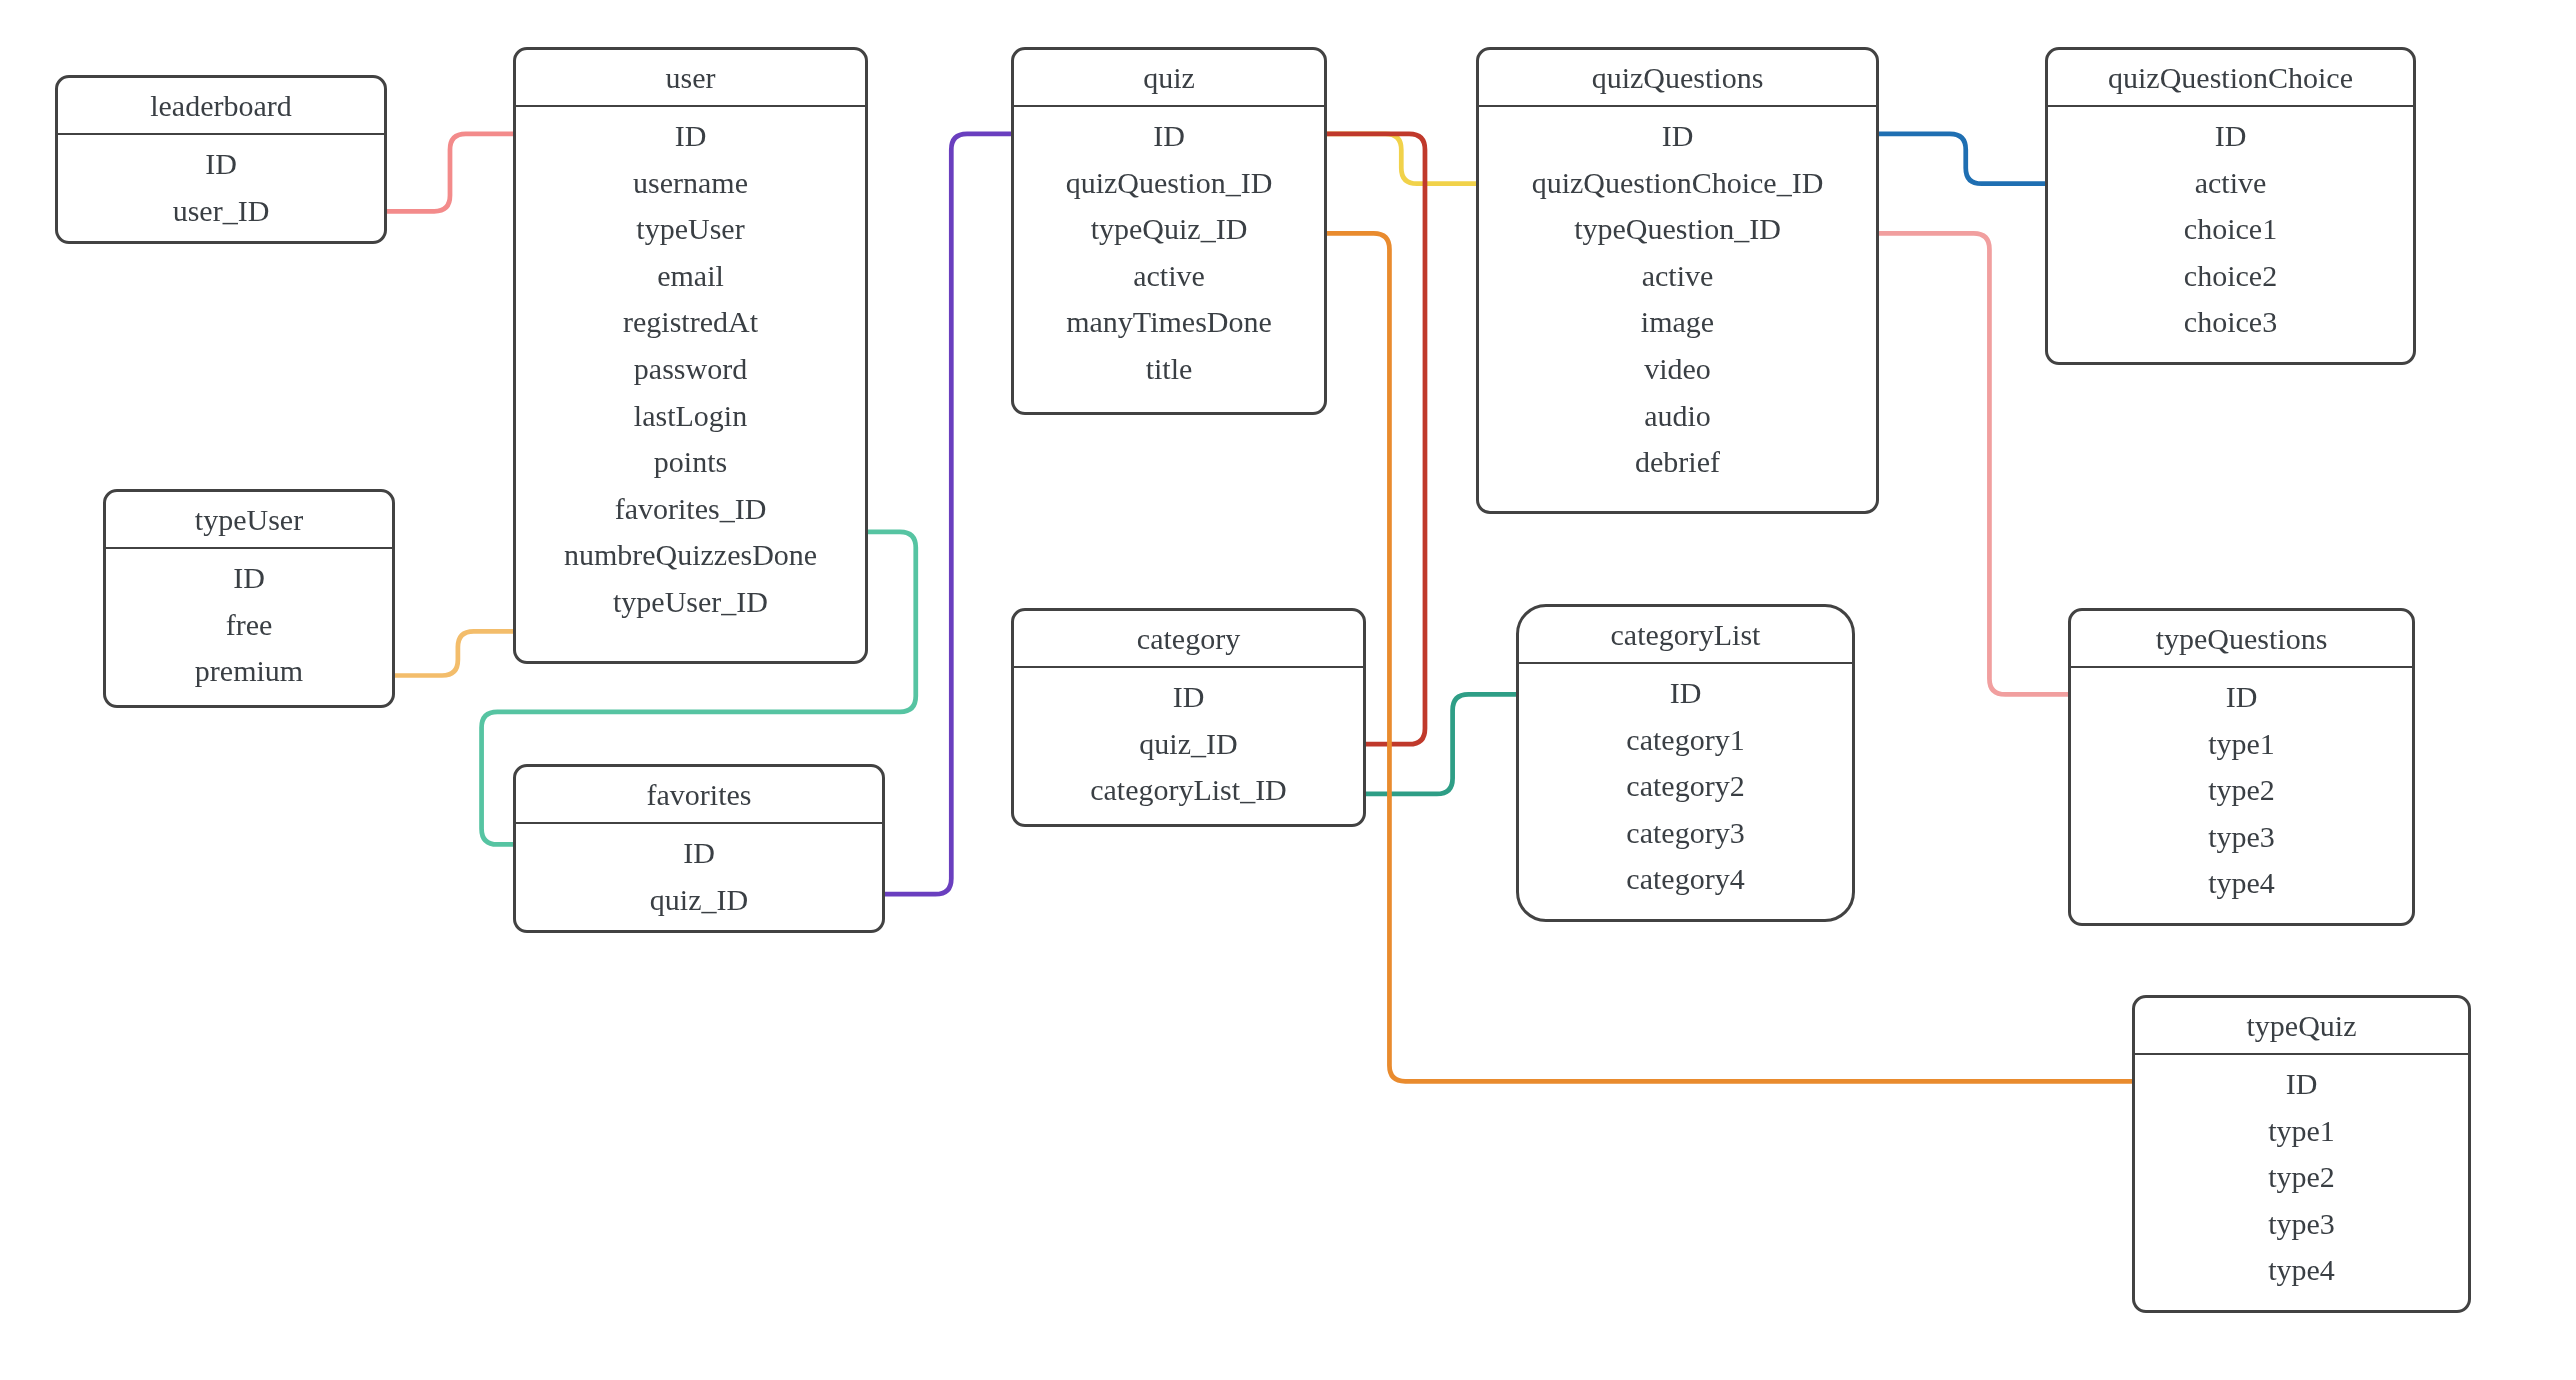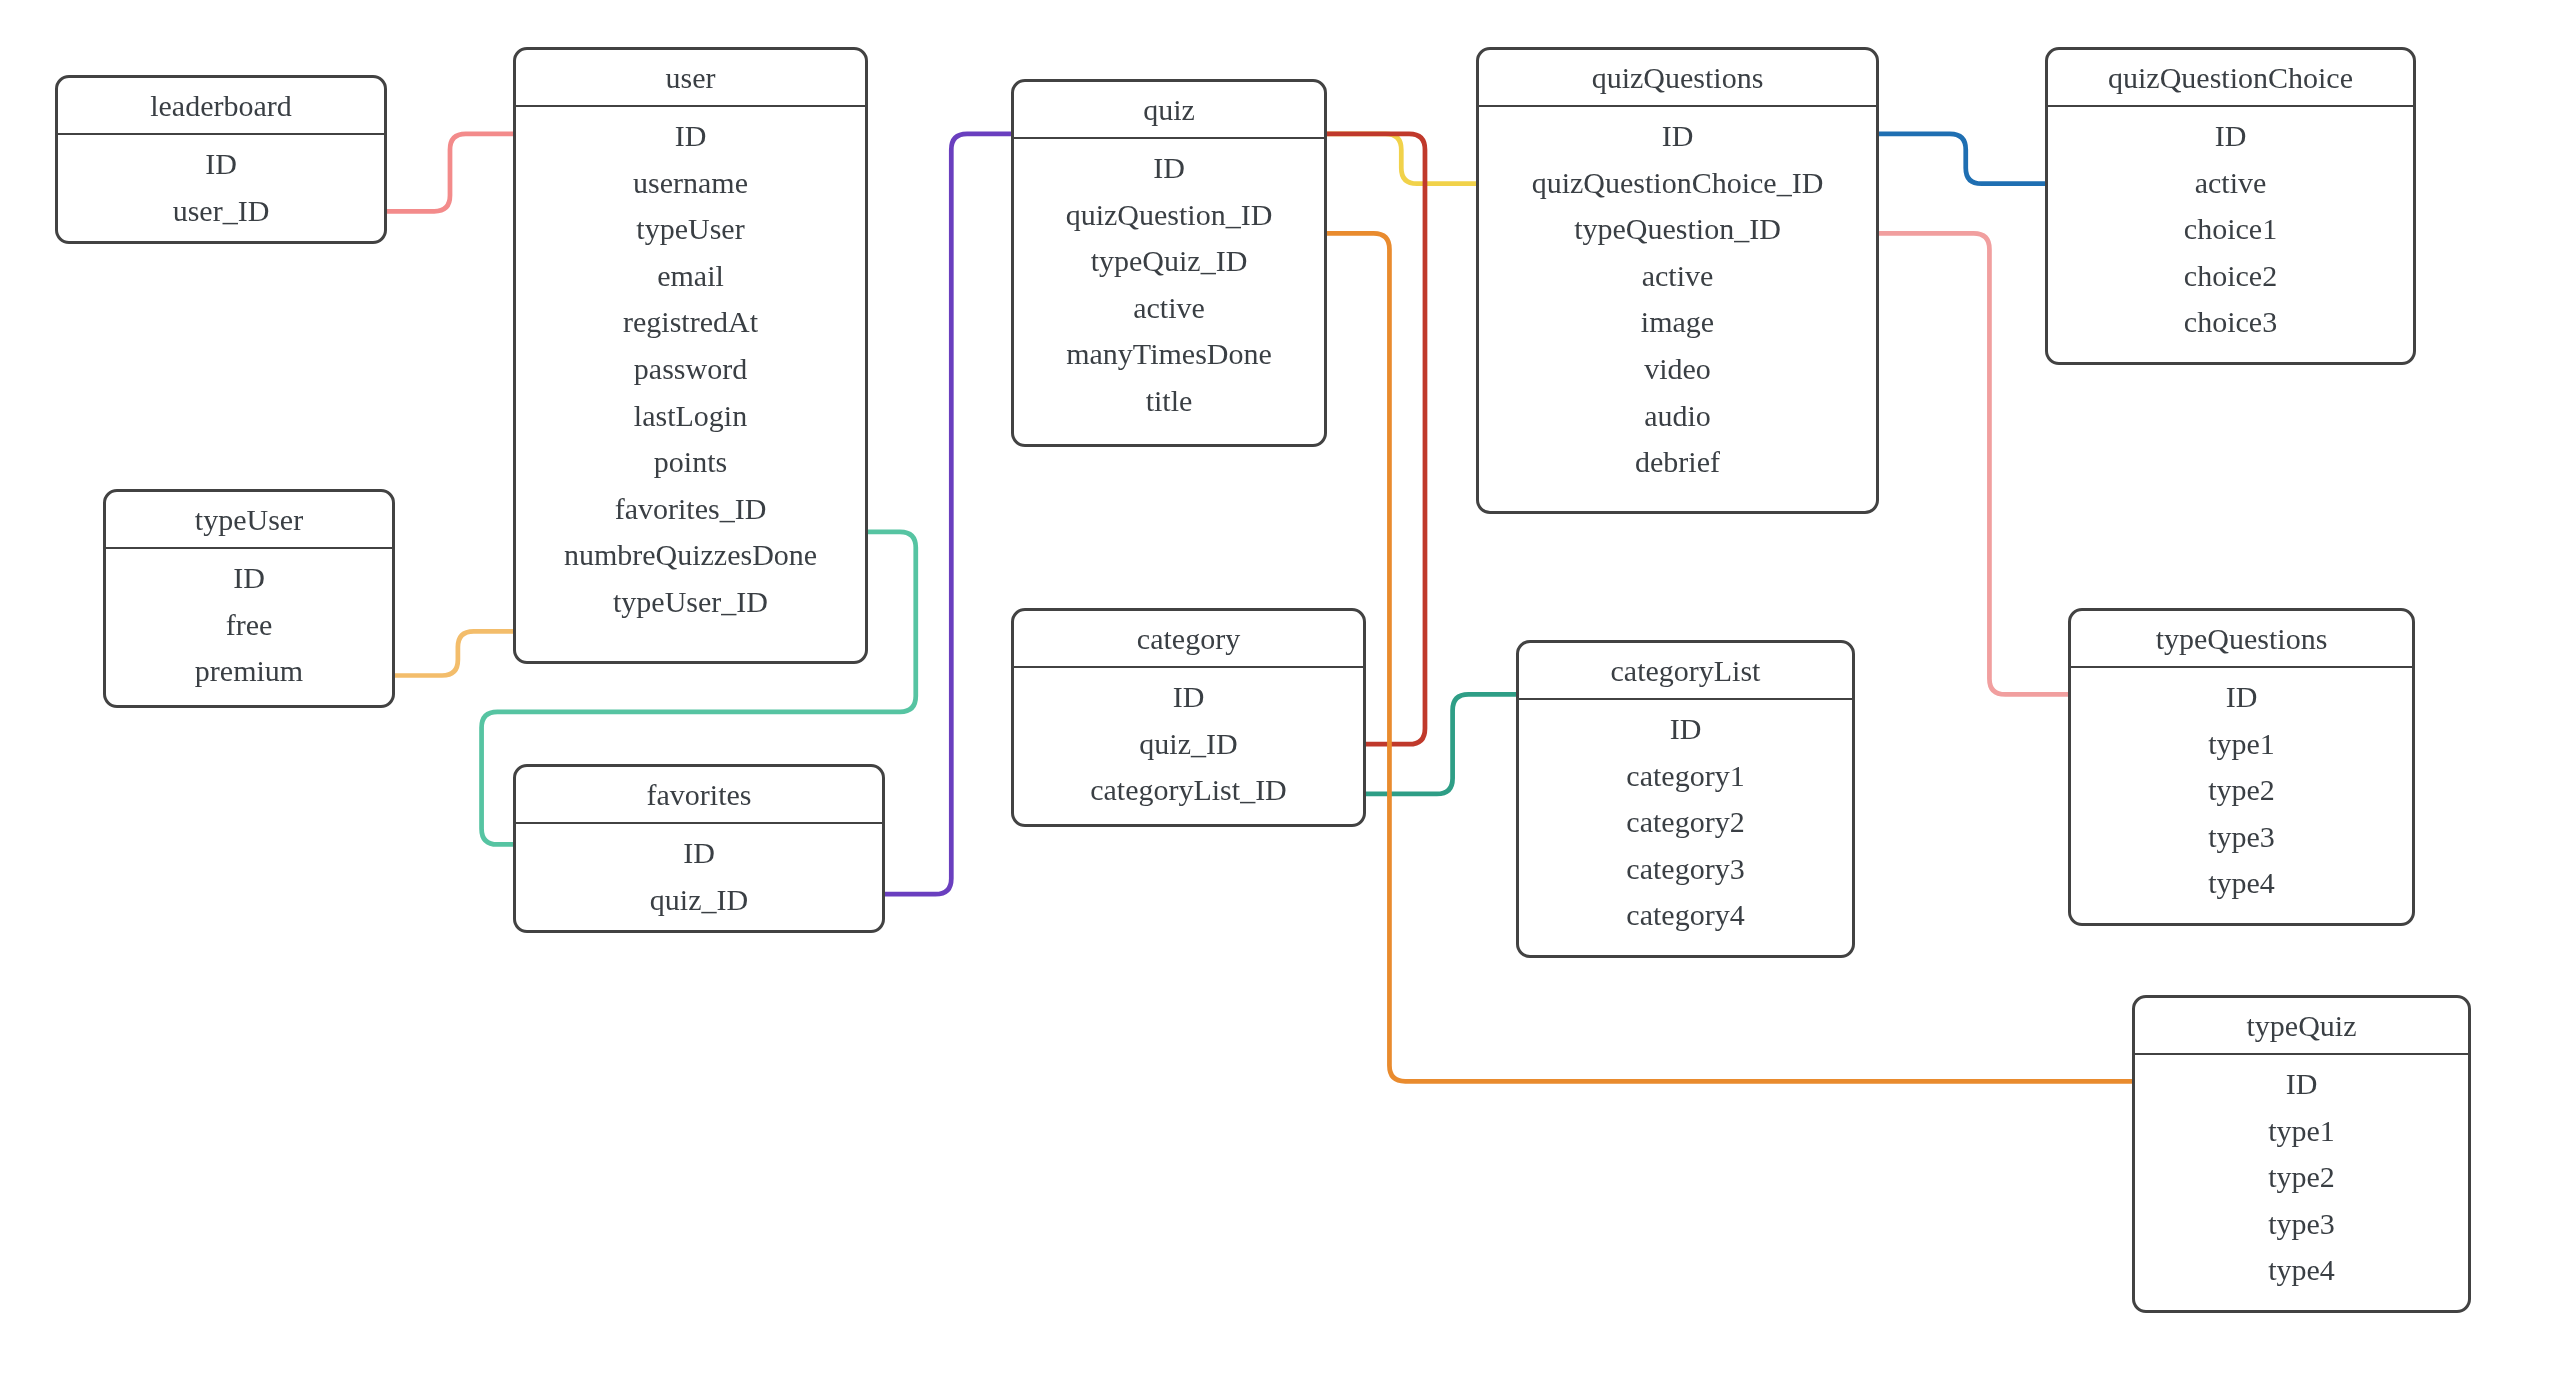--- a/index.html
+++ b/index.html
@@ -98,21 +98,21 @@
         <div class="row">premium</div>
       </div>
     </div>
     <div class="entity" style="left: 513px; top: 764px; width: 372px; height: 169px;">
       <div class="title">favorites</div>
       <div class="rows">
         <div class="row">ID</div>
         <div class="row">quiz_ID</div>
       </div>
     </div>
-    <div class="entity" style="left: 1011px; top: 47px; width: 316px; height: 368px; margin-top: 32px;">
+    <div class="entity" style="left: 1011px; top: 47px; width: 316px; height: 368px;">
       <div class="title">quiz</div>
       <div class="rows">
         <div class="row">ID</div>
         <div class="row">quizQuestion_ID</div>
         <div class="row">typeQuiz_ID</div>
         <div class="row">active</div>
         <div class="row">manyTimesDone</div>
         <div class="row">title</div>
       </div>
     </div>
@@ -130,21 +130,21 @@
         <div class="row">ID</div>
         <div class="row">quizQuestionChoice_ID</div>
         <div class="row">typeQuestion_ID</div>
         <div class="row">active</div>
         <div class="row">image</div>
         <div class="row">video</div>
         <div class="row">audio</div>
         <div class="row">debrief</div>
       </div>
     </div>
-    <div class="entity" style="left: 1516px; top: 640px; width: 339px; height: 318px;">
+    <div class="entity" style="left: 1516px; top: 604px; width: 339px; height: 318px; border-radius: 30px;">
       <div class="title">categoryList</div>
       <div class="rows">
         <div class="row">ID</div>
         <div class="row">category1</div>
         <div class="row">category2</div>
         <div class="row">category3</div>
         <div class="row">category4</div>
       </div>
     </div>
     <div class="entity" style="left: 2045px; top: 47px; width: 371px; height: 318px;">

